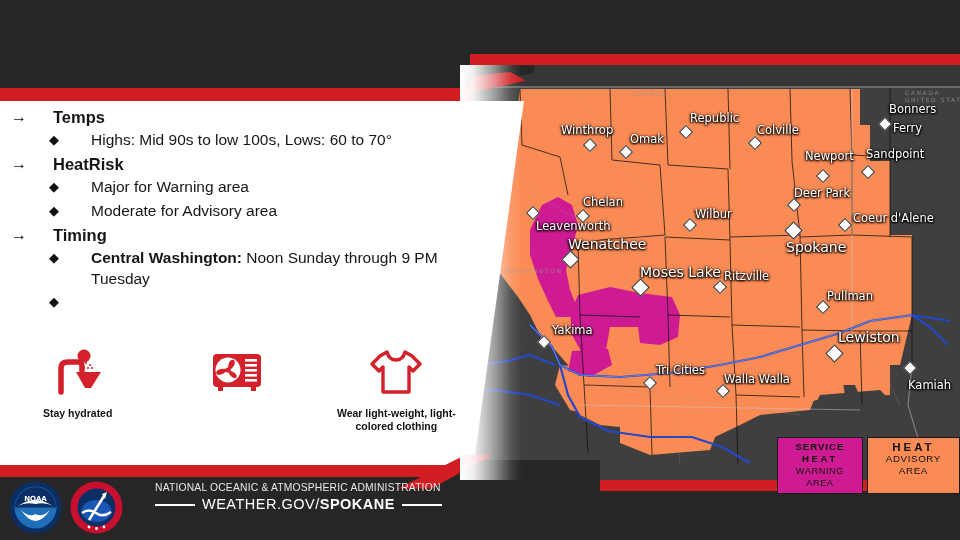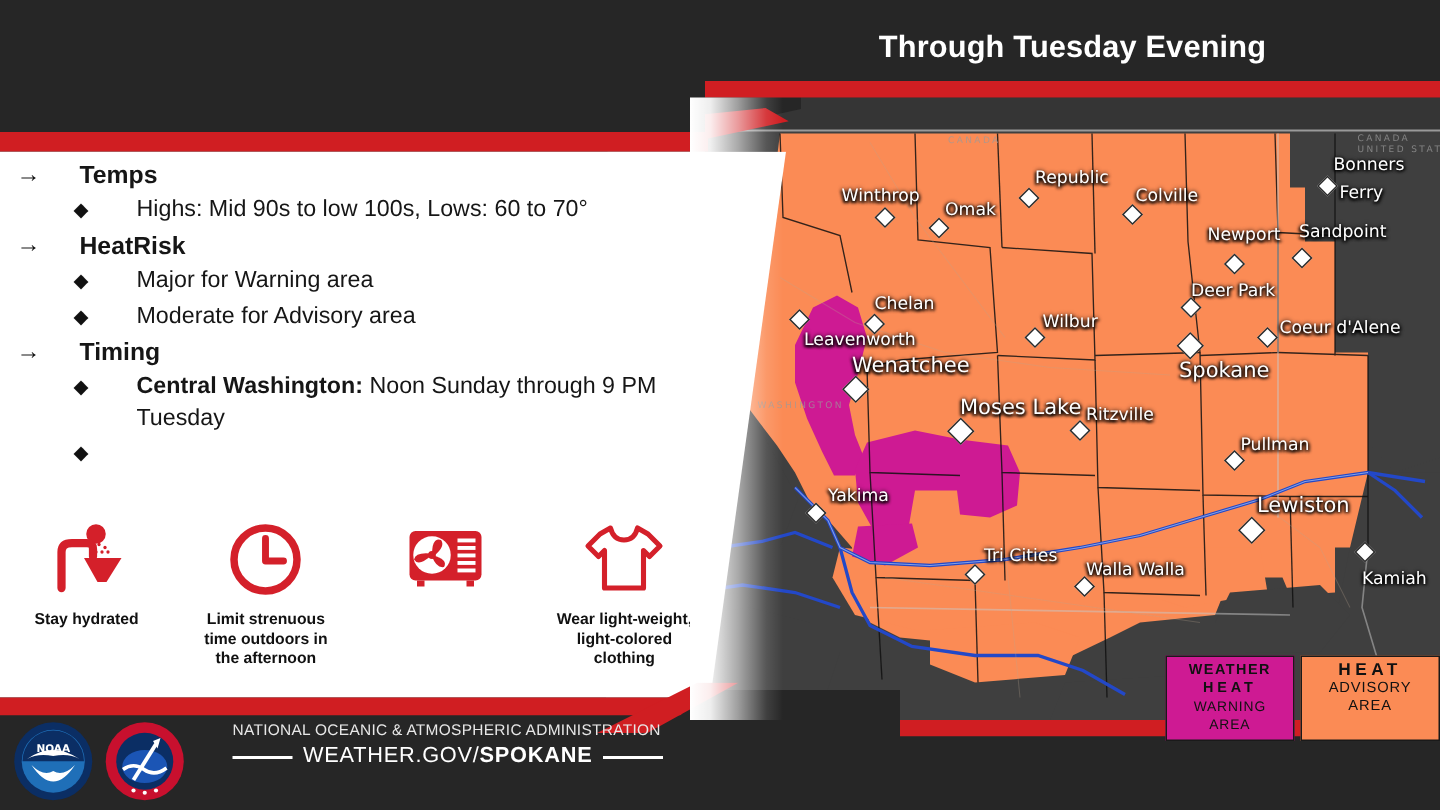--- a/index.html
+++ b/index.html
@@ -238,34 +238,33 @@
       <div class="city" style="left: 908px; top: 379px;">Kamiah</div>
       <div class="dot" style="left: 905px; top: 363px;"></div>
       <div class="city" style="left: 632px; top: 88px; font-size: 6px; letter-spacing: 1.6px; color: rgb(154, 154, 154); text-shadow: none; opacity: 0.75;">CANADA</div>
       <div class="city" style="left: 905px; top: 87px; font-size: 6px; letter-spacing: 1.6px; color: rgb(154, 154, 154); text-shadow: none; opacity: 0.75;">CANADA</div>
       <div class="city" style="left: 905px; top: 94px; font-size: 6px; letter-spacing: 1.6px; color: rgb(154, 154, 154); text-shadow: none; opacity: 0.75;">UNITED STATES</div>
       <div class="city" style="left: 505px; top: 265px; font-size: 6px; letter-spacing: 1.6px; color: rgb(154, 154, 154); text-shadow: none; opacity: 0.75;">WASHINGTON</div>
     </div>
 
   <div class="legend">
     <div class="lg lg-extreme">
-      <div class="lg-l1">WEATHER</div>
+      <div class="lg-l1">SERVICE</div>
       <div class="lg-l2">HEAT</div>
       <div class="lg-l3">WARNING AREA</div>
     </div>
     <div class="lg lg-advisory">
       <div class="lg-l1">HEAT</div>
       <div class="lg-l3">ADVISORY AREA</div>
     </div>
   </div>
 
   <div class="red-bar-map"></div>
   <div class="red-bar-bot"></div>
   <div class="map-bot-dark"></div>
-  <div class="map-title">Through Tuesday Evening</div>
 
   <div class="wedge-white"></div>
   <div class="left-white"></div>
   <div class="left-header"></div>
   <div class="wedge-dark-top"></div>
   <div class="red-bar-left"></div>
   <div class="wedge-red-top"></div>
 
   <div class="headline">
     <span class="l1">Heat Advisory &amp;</span>
@@ -320,29 +319,20 @@
               <circle cx="33" cy="22" r="1.1"></circle>
             <circle cx="37" cy="22" r="1.1"></circle>
               <circle cx="41" cy="22" r="1.1"></circle>
             <circle cx="30" cy="23" r="1"></circle>
           </g>
         </svg>
       </div>
       <div class="tip-cap">Stay hydrated</div>
     </div>
 
-    <div class="tip">
-      <div class="tip-ico">
-        <svg width="54" height="54" viewBox="0 0 54 54">
-          <circle cx="27" cy="27" r="21" stroke="#D4202A" stroke-width="5" fill="none"></circle>
-          <path d="M27 13 L27 28 L39 28" stroke="#D4202A" stroke-width="4.6" fill="none" stroke-linecap="round" stroke-linejoin="round"></path>
-        </svg>
-      </div>
-      <div class="tip-cap">Limit strenuous time outdoors in the afternoon</div>
-    </div>
 
     <div class="tip">
       <div class="tip-ico">
         <svg width="56" height="54" viewBox="0 0 56 54">
           <rect x="4" y="8" width="48" height="33" rx="4" fill="#D4202A"></rect>
           <circle cx="19" cy="24" r="12.5" fill="#fff"></circle>
           <g fill="#D4202A">
             <path d="M19 24 Q19 12 25 14 Q28 18 21 24 Z"></path>
             <path d="M19 24 Q30 27 27 32 Q22 33 19 25 Z"></path>
             <path d="M19 24 Q10 32 7 27 Q8 22 18 23 Z"></path>

